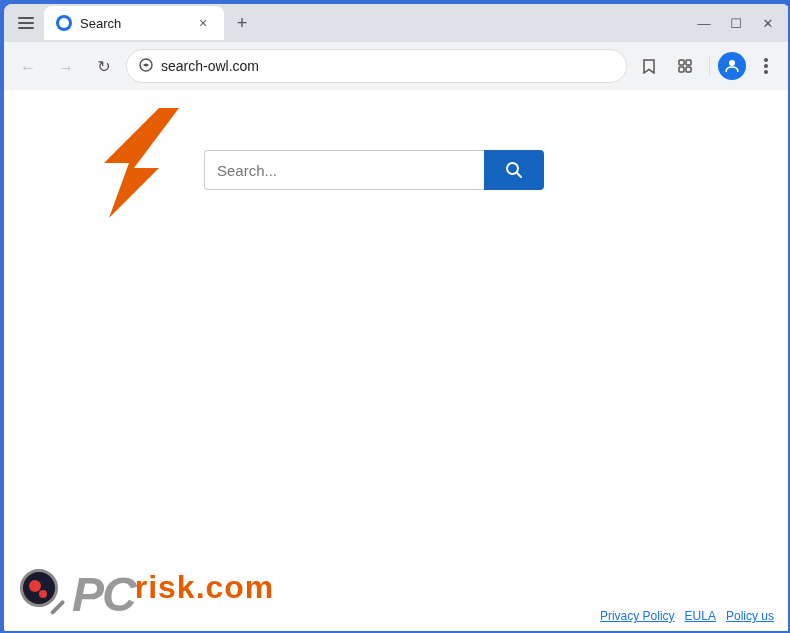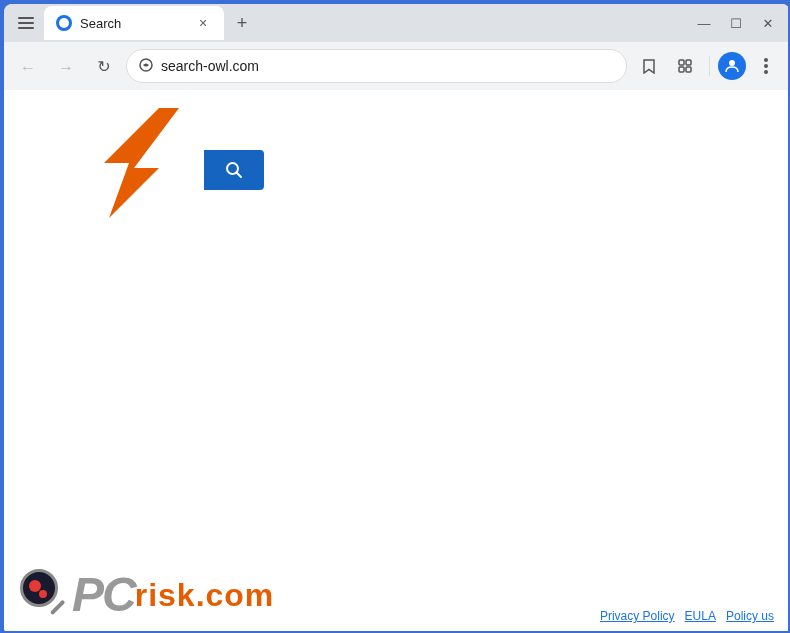--- a/index.html
+++ b/index.html
@@ -319,21 +319,21 @@
       background: #888;
       position: absolute;
       bottom: 2px;
       right: 6px;
       transform: rotate(45deg);
       transform-origin: top center;
       border-radius: 2px;
     }
     .pcrisk-text {
       display: flex;
-      align-items: center;
+      align-items: flex-start;
       gap: 0;
     }
     .pcrisk-pc {
       font-size: 48px;
       font-weight: 900;
       color: #999;
       letter-spacing: -2px;
       line-height: 1;
       font-style: italic;
     }
@@ -448,20 +448,21 @@
           <marker id="arrowhead" markerWidth="10" markerHeight="7" refX="0" refY="3.5" orient="auto">
             <polygon points="0 0, 10 3.5, 0 7" fill="#e65c00"></polygon>
           </marker>
         </defs>
 
         <polygon points="55,0 75,0 30,60 55,60 5,110 25,55 0,55" fill="#e65c00"></polygon>
       </svg>
     </div>
 
     <div class="search-area">
+      <input class="search-input-field" type="text" placeholder="Search..." style="">
       <button class="search-btn">
         <svg width="18" height="18" viewBox="0 0 18 18" fill="none">
           <circle cx="7.5" cy="7.5" r="5.5" stroke="#fff" stroke-width="2"></circle>
           <line x1="11.5" y1="11.5" x2="16" y2="16" stroke="#fff" stroke-width="2" stroke-linecap="round"></line>
         </svg>
       </button>
     </div>
 
     <div class="page-footer">
 

